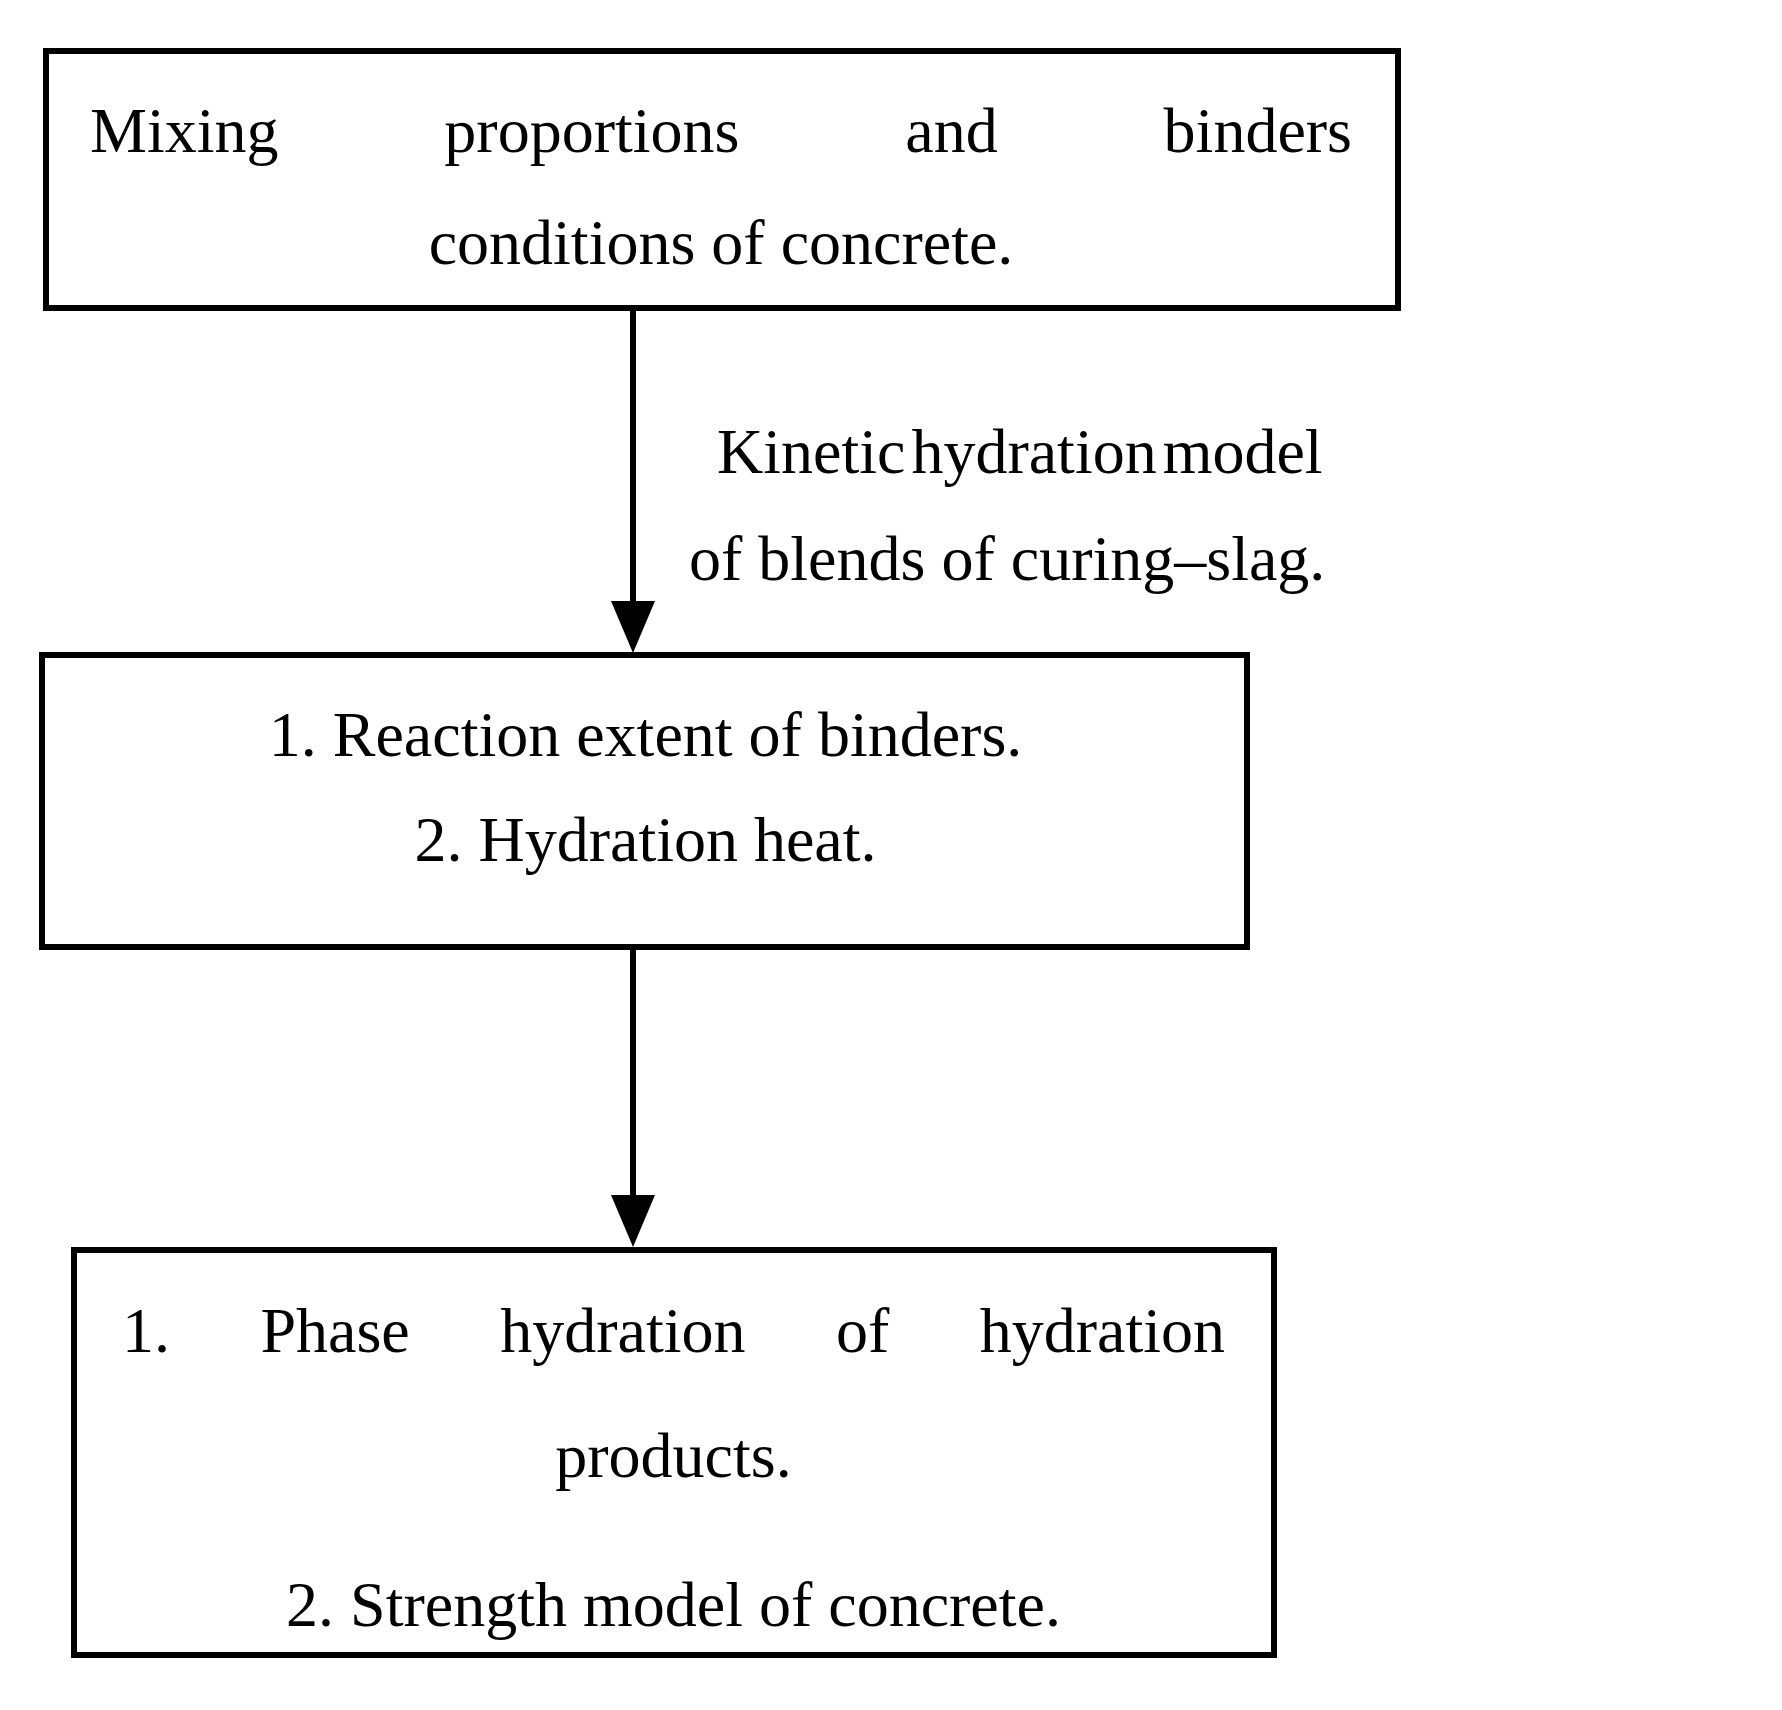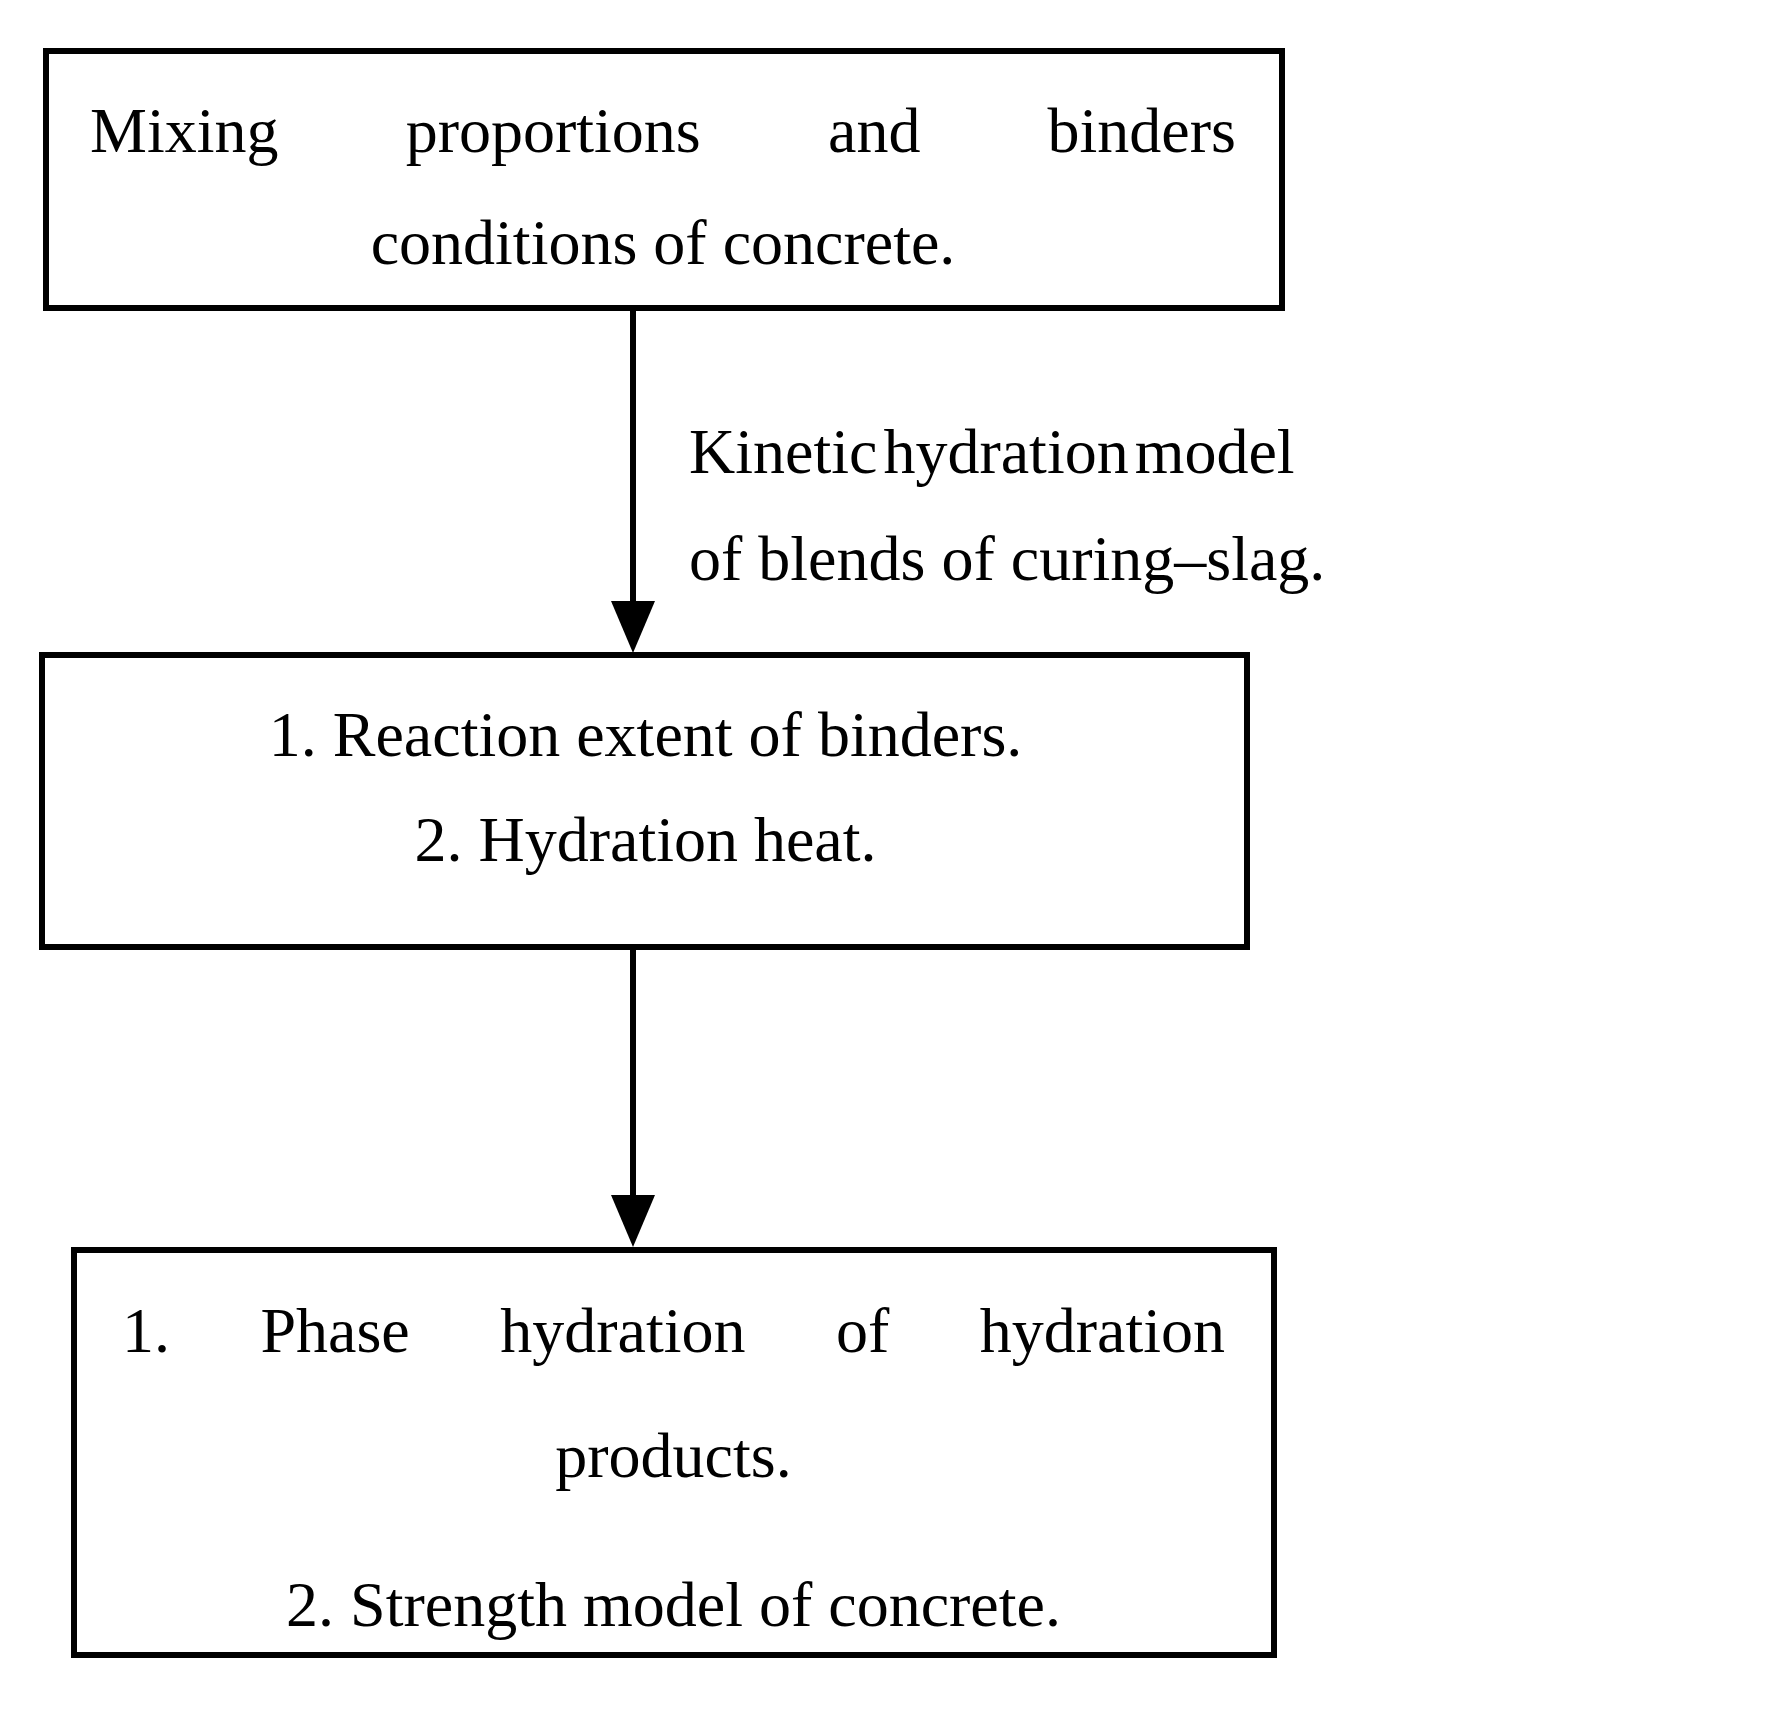--- a/index.html
+++ b/index.html
@@ -18,21 +18,21 @@
   }
   .box {
     position: absolute;
     border: 6px solid #000000;
     background: #ffffff;
     box-sizing: border-box;
     font-size: 64px;
   }
   #box1 {
     left: 43px; top: 48px;
-    width: 1242px; height: 263px;
+    width: 1358px; height: 263px;
     padding: 21px 43px 0 41px;
     line-height: 112px;
   }
   #box2 {
     left: 39px; top: 652px;
     width: 1211px; height: 298px;
     padding: 24px 43px 0 45px;
     line-height: 105px;
   }
   #box3 {
@@ -68,21 +68,21 @@
   #arrow1-head { left: 611px; top: 601px; }
   #arrow2-head { left: 611px; top: 1195px; }
   .alabel {
     position: absolute;
     font-size: 64px;
     line-height: 107px;
     white-space: nowrap;
   }
   #label1 { left: 689px; top: 398px; }
   #label2 { left: 704px; top: 1062px; }
-  .tight { word-spacing: -10px; }
+  .tight { word-spacing: -10px; margin-left: 28px; }
 </style>
 </head>
 <body>
 
 <div class="canvas">
 
   <div class="box" id="box1">
     <div class="jline">
       <span>Mixing</span>
       <span>proportions</span>

